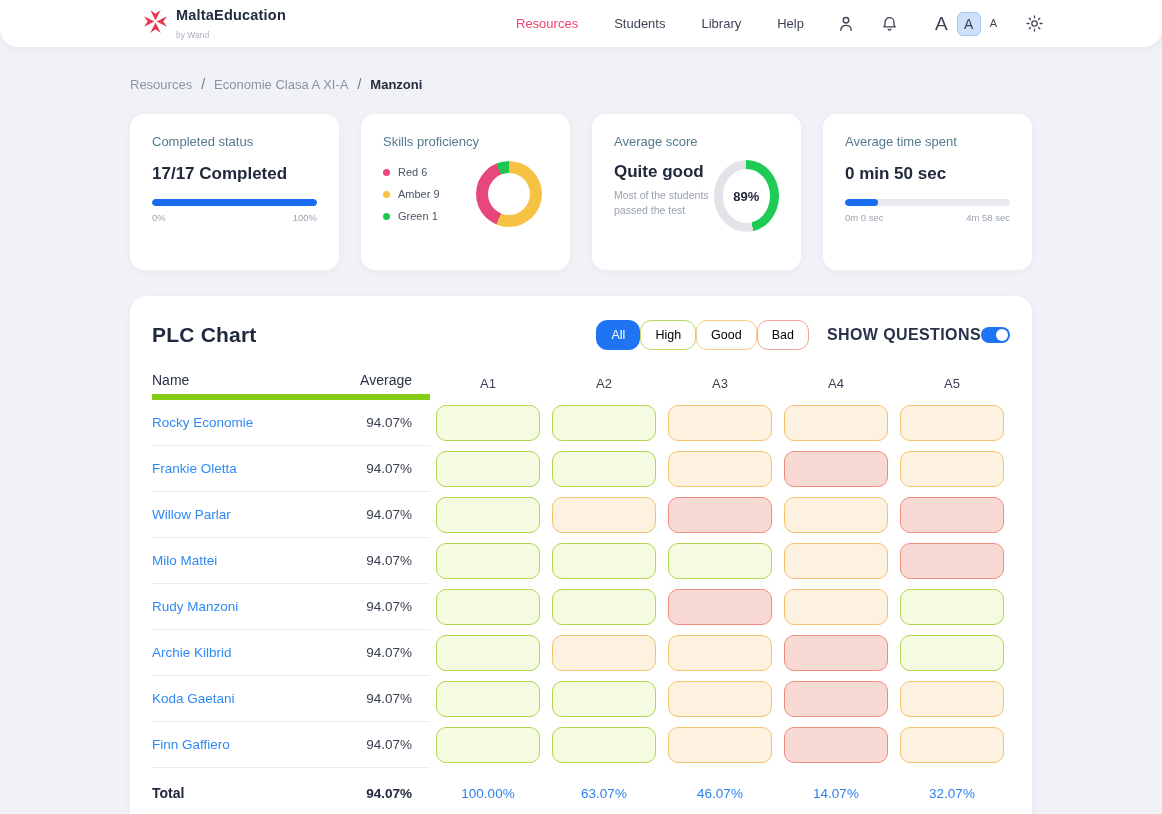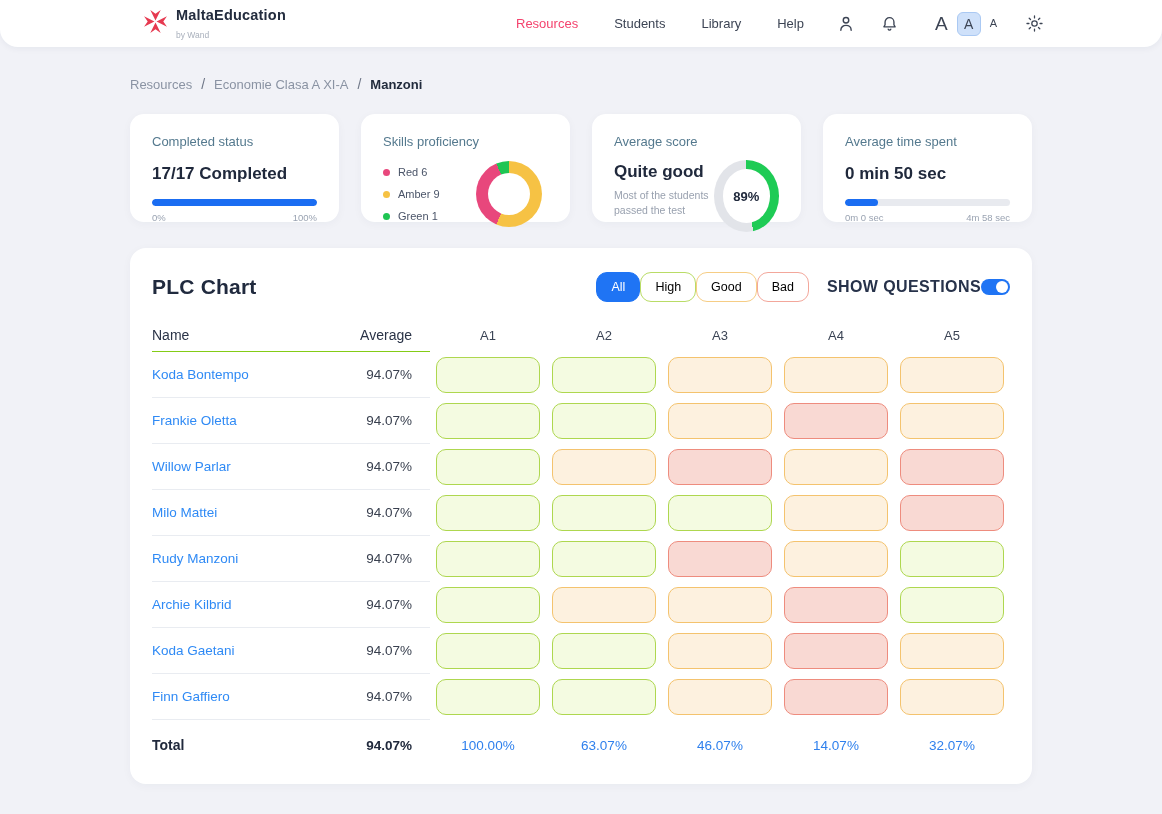--- a/index.html
+++ b/index.html
@@ -33,21 +33,21 @@
   .fc-small { font-size:11px; }
   .sun-wrap { margin-left:28px; cursor:pointer; display:flex; }
   
   .breadcrumb { margin:29px 130px 0; display:flex; align-items:center; gap:9px; font-size:13px; color:#8a93a3; }
   .breadcrumb .crumb { cursor:pointer; }
   .breadcrumb .sep { color:#6e7687; font-size:14px; }
   .breadcrumb .crumb.current { color:#222c3d; font-weight:700; cursor:default; }
   
   .cards { margin:22px 130px 0; display:grid; grid-template-columns:repeat(4,1fr); gap:22px; }
   .card {
-    background:#fff; border-radius:14px; padding:20px 22px; height:108px;
+    background:#fff; border-radius:14px; padding:20px 22px; height:156px;
     box-shadow:0 2px 10px rgba(25,39,70,.04);
   }
   .card-title { font-size:13px; font-weight:500; color:#54798e; }
   .card-big { margin-top:15px; font-size:17px; font-weight:700; color:#20293c; }
   .bar-track { margin-top:15px; height:7px; border-radius:4px; background:#e8eaef; overflow:hidden; }
   .bar-fill { height:100%; border-radius:4px; background:#1a6df2; }
   .bar-labels { display:flex; justify-content:space-between; margin-top:6px; font-size:9.5px; color:#9aa3b2; }
   .skills-body { display:flex; justify-content:space-between; align-items:center; margin-top:12px; }
   .legend { display:flex; flex-direction:column; gap:10px; }
   .legend-item { display:flex; align-items:center; gap:8px; font-size:11px; color:#4a5468; }
@@ -73,21 +73,21 @@
   .filter-good { border-color:#f6cd85; }
   .filter-bad  { border-color:#f3a79b; }
   .toggle-label { margin-left:18px; font-size:16px; font-weight:700; letter-spacing:.4px; color:#27324a; }
   .toggle { width:29px; height:16px; border-radius:9px; background:#1f74f4; position:relative; cursor:pointer; }
   .toggle-knob { position:absolute; top:2px; right:2px; width:12px; height:12px; border-radius:50%; background:#fff; }
   
   .ptable { margin-top:16px; }
   .trow, .thead, .tfoot { display:grid; grid-template-columns:278px repeat(5,1fr); align-items:stretch; }
   .tleft { display:flex; align-items:center; justify-content:space-between; padding-right:18px; }
   .thead { height:34px; }
-  .thead .tleft { border-bottom:1px solid #84cc16; }
+  .thead .tleft { border-bottom:6px solid #84cc16; }
   .th { font-size:14px; font-weight:500; color:#2a3347; }
   .col-head { display:flex; align-items:center; justify-content:center; font-size:13px; color:#3a4354; }
   .trow { height:46px; }
   .trow .tleft { border-bottom:1px solid #e9ecf1; }
   .name-link { font-size:13.5px; font-weight:500; color:#2f8af5; text-decoration:none; cursor:pointer; }
   .avg { font-size:13.5px; color:#39404f; }
   .cellwrap { display:flex; align-items:center; justify-content:center; }
   .pill { width:90%; max-width:106px; height:36px; border:1.5px solid; border-radius:10px; cursor:pointer; }
   .tfoot { height:50px; }
   .tfoot .tleft { border-bottom:none; }
@@ -253,21 +253,21 @@
       <div class="col-head">A1</div>
       <div class="col-head">A2</div>
       <div class="col-head">A3</div>
       <div class="col-head">A4</div>
       <div class="col-head">A5</div>
     </div>
 
     <div>
         <div class="trow">
           <div class="tleft">
-            <a class="name-link">Koda Bontempo</a>
+            <a class="name-link">Rocky Economie</a>
             <span class="avg">94.07%</span>
           </div>
           <div class="cellwrap">
             <div class="pill" style="background: rgb(244, 251, 225); border-color: rgb(174, 215, 79);"></div>
           </div>
           <div class="cellwrap">
             <div class="pill" style="background: rgb(244, 251, 225); border-color: rgb(174, 215, 79);"></div>
           </div>
           <div class="cellwrap">
             <div class="pill" style="background: rgb(253, 241, 223); border-color: rgb(244, 195, 110);"></div>

